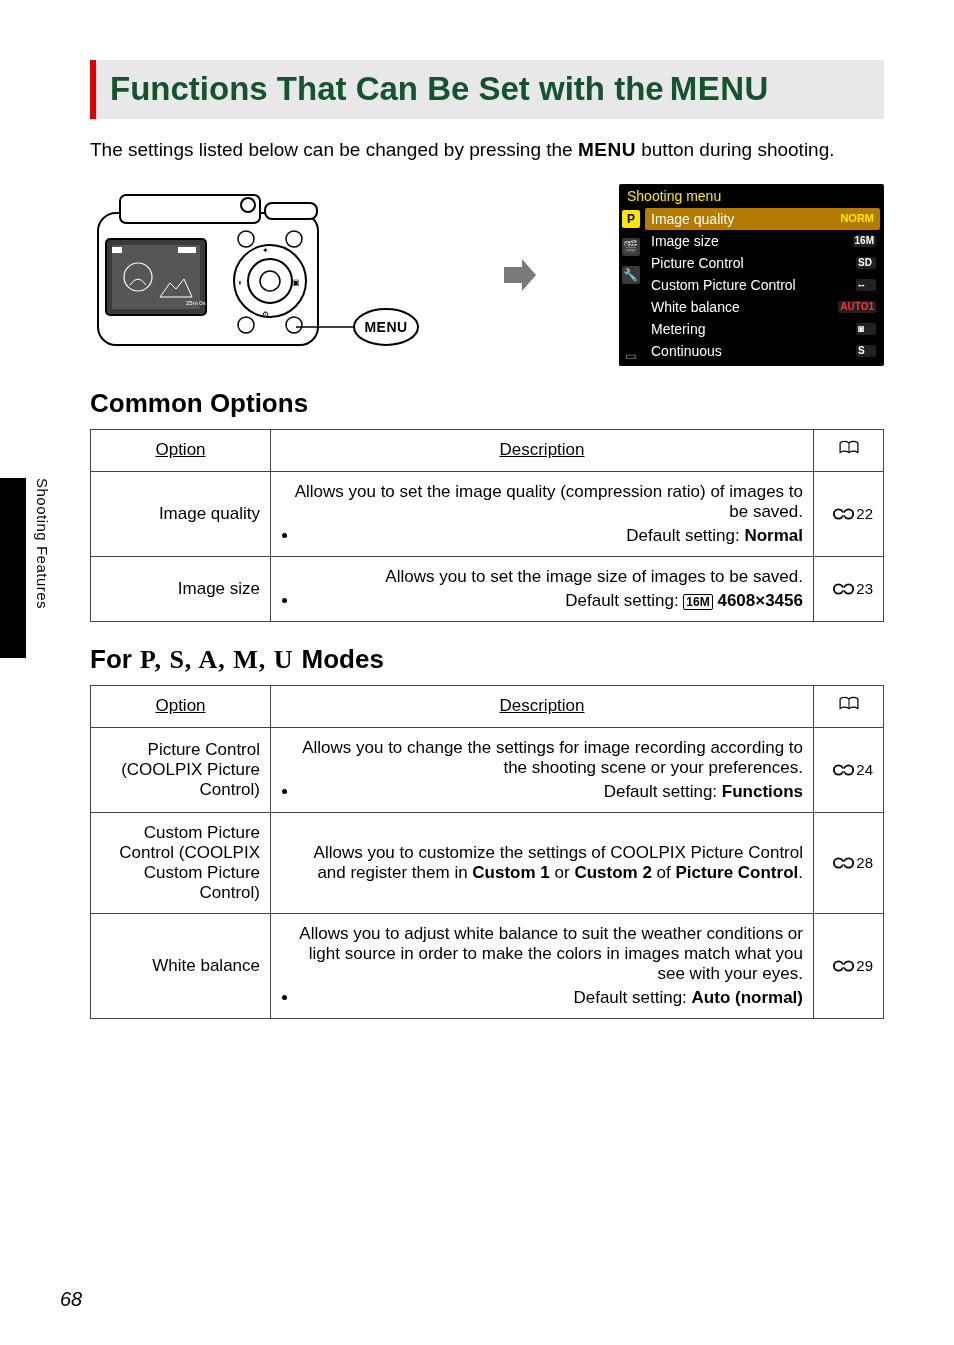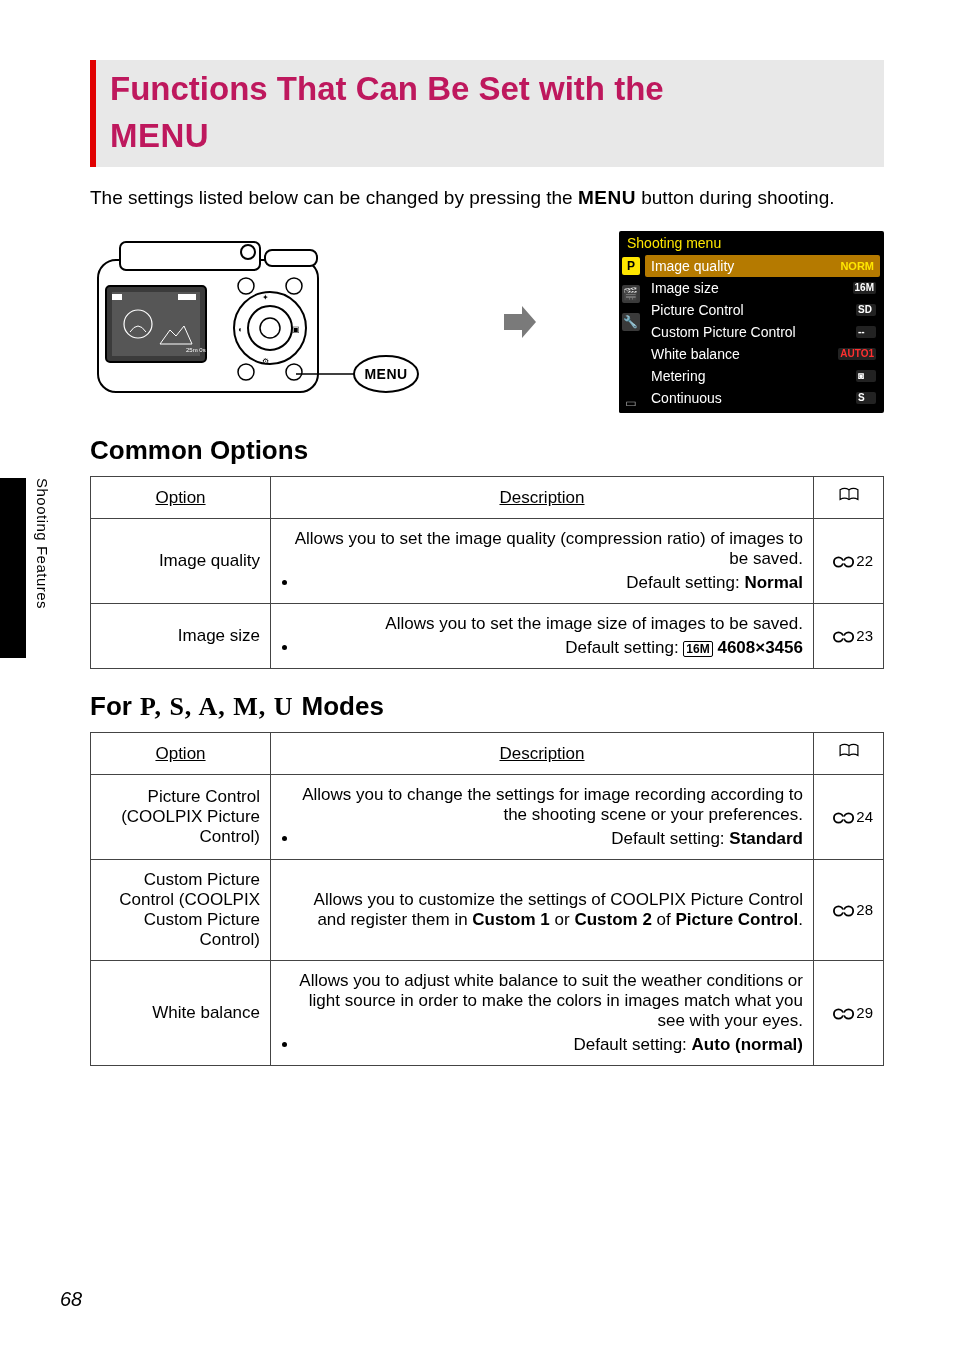--- a/index.html
+++ b/index.html
@@ -21,27 +21,26 @@
   .title-block {
     border-left: 6px solid #e10000;
     background: #e8e8e8;
     padding: 8px 14px 10px 14px;
     margin-bottom: 18px;
   }
   .title-block .title-top,
   .title-block .title-bottom {
     font-size: 33px;
     font-weight: bold;
-    color: #be185d;
+    color: #14532d;
     line-height: 1.25;
     display: flex;
     align-items: baseline;
     gap: 6px;
     flex-wrap: wrap;
-    flex-direction: column;
   }
   .menuword {
     font-family: "Arial Narrow", Arial, sans-serif;
     font-weight: 900;
     font-stretch: condensed;
     letter-spacing: 0.5px;
   }
   .intro {
     font-size: 19px;
     line-height: 1.4;
@@ -379,21 +378,21 @@
           </svg>
         </th>
       </tr>
     </thead>
     <tbody>
       <tr>
         <td>Picture Control (COOLPIX Picture Control)</td>
         <td>
           <span>Allows you to change the settings for image recording according to the shooting scene or your preferences.</span>
           <ul class="bullets">
-              <li><span>Default setting: </span><span class="bold">Standard</span></li>
+              <li><span>Default setting: </span><span class="bold">Functions</span></li>
             </ul>
         </td>
         <td class="ref">
           <svg class="chain-icon" viewBox="0 0 24 14">
               <circle cx="6" cy="7" r="5" fill="none" stroke="#000" stroke-width="2"></circle>
               <circle cx="17" cy="7" r="5" fill="none" stroke="#000" stroke-width="2"></circle>
               <rect x="9" y="5.5" width="5" height="3" fill="#fff"></rect>
             </svg><span class="refnum">24</span>
         </td>
       </tr>

